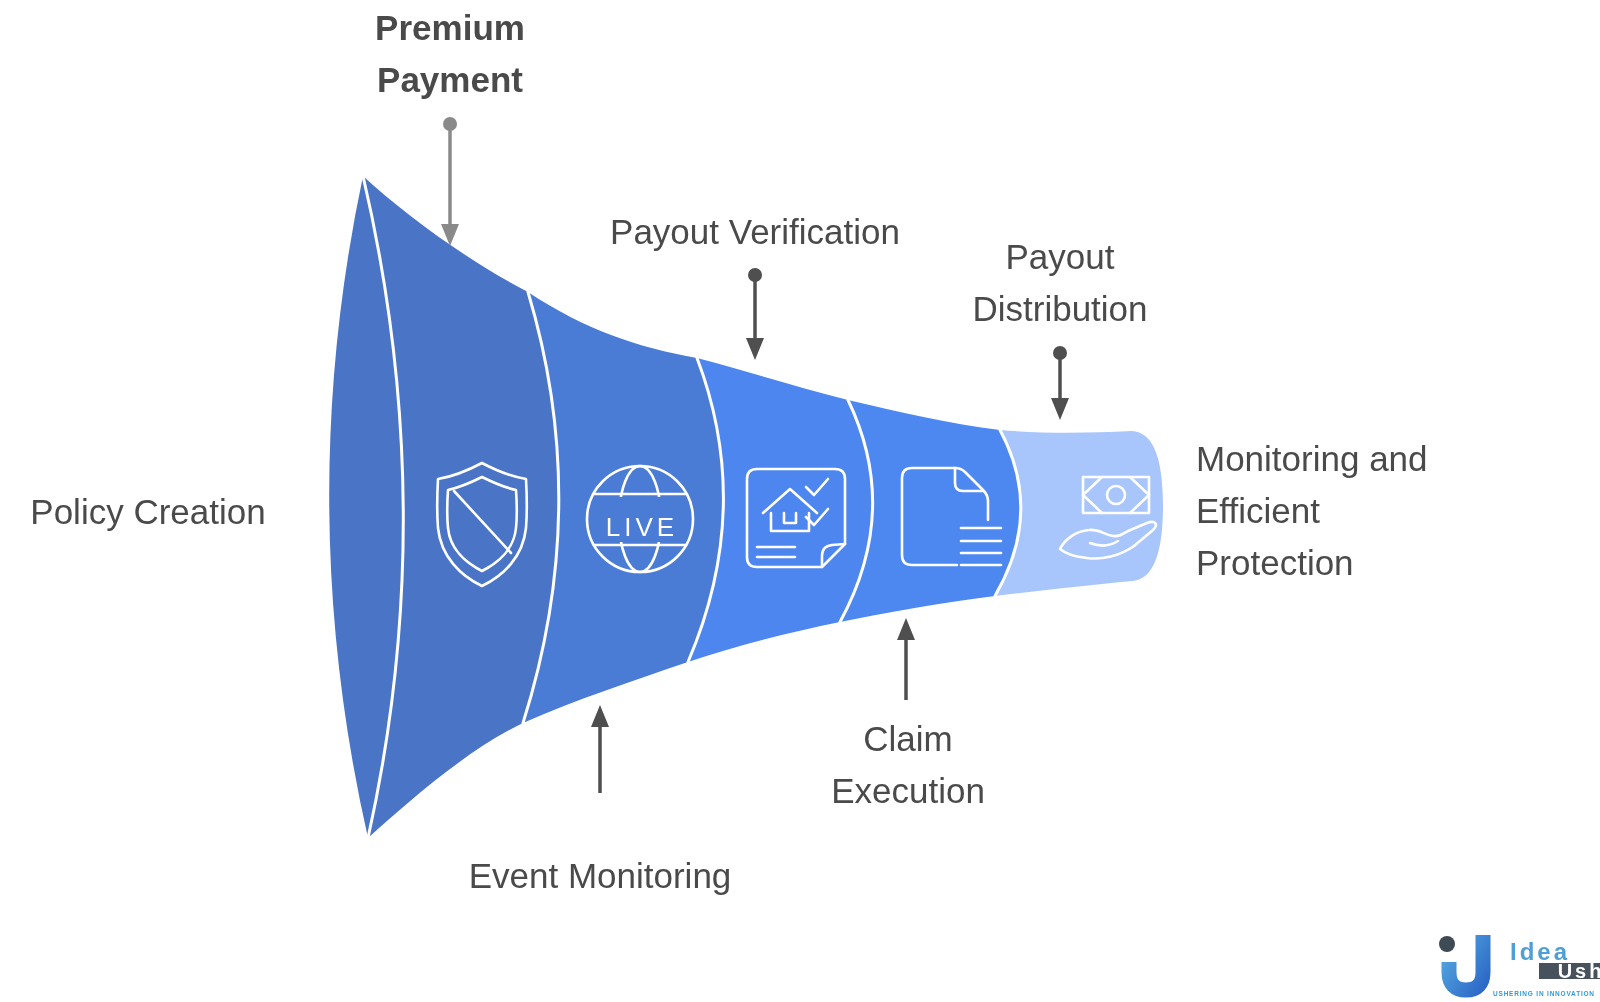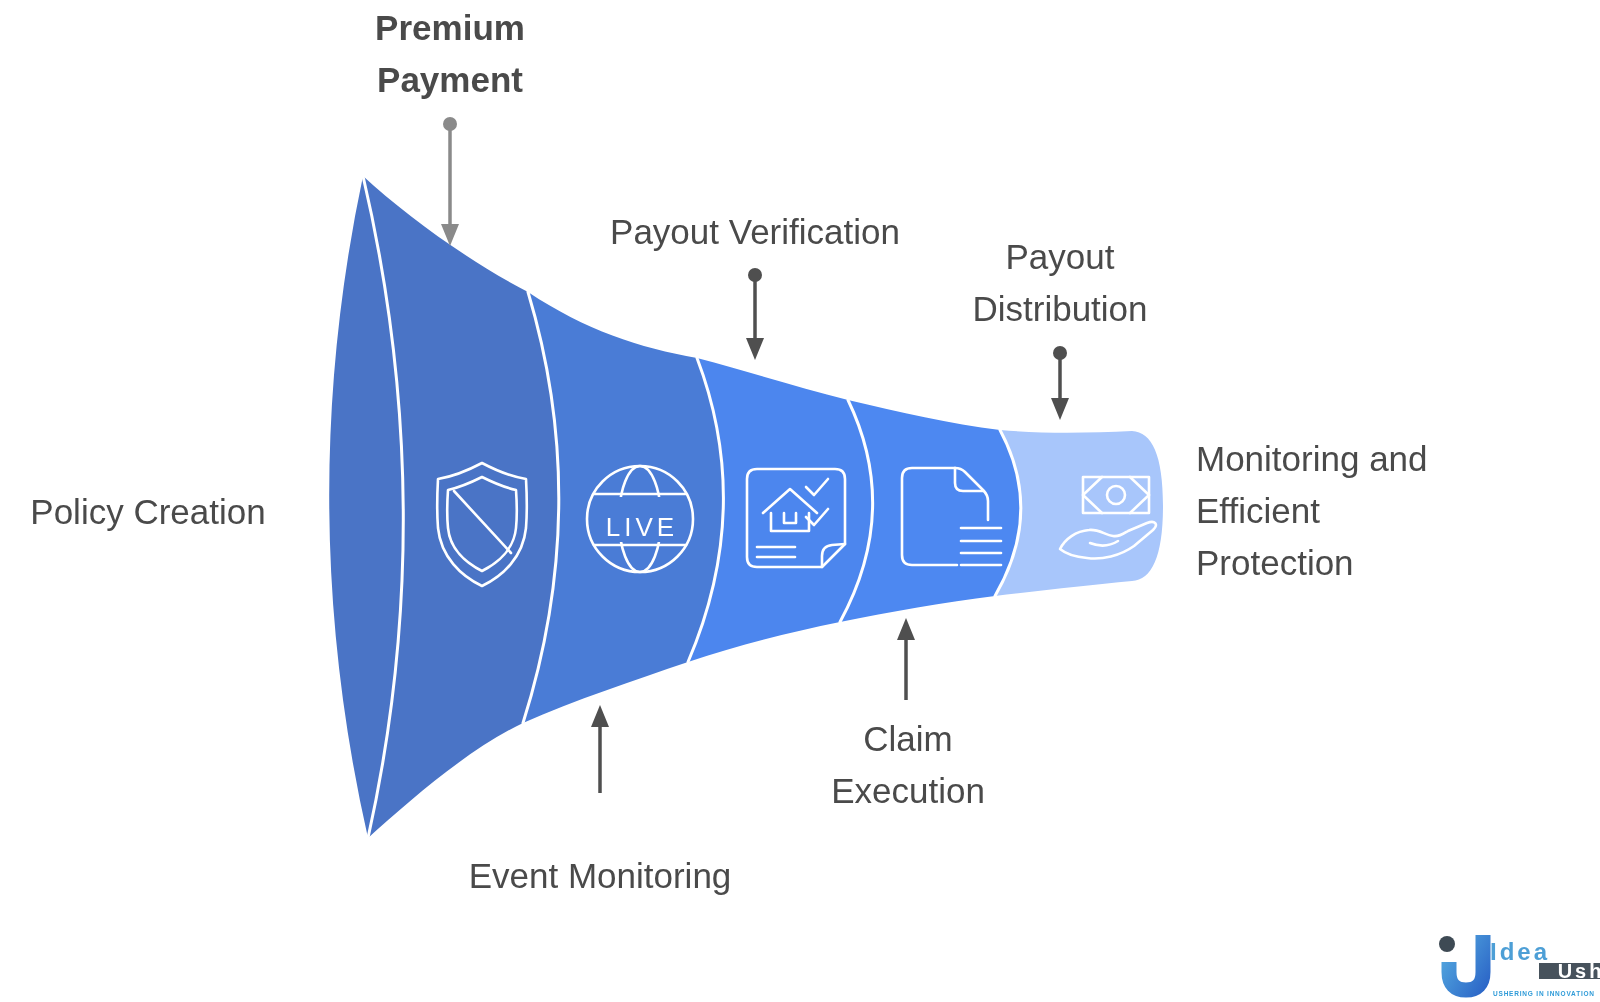--- a/index.html
+++ b/index.html
@@ -16,21 +16,21 @@
   .icon{fill:none;stroke:var(--icon-stroke,#fff);stroke-width:2.6;stroke-linecap:round;stroke-linejoin:round;}
   .cover{fill:var(--seg2);stroke:none;}
   .live-text{fill:var(--icon-stroke,#fff);stroke:none;font:400 26px "Liberation Sans",sans-serif;letter-spacing:4px;}
   .arrow-gray-line{stroke:var(--arrow-gray,#8a8a8a);stroke-width:3.5;}
   .arrow-gray-fill{fill:var(--arrow-gray,#8a8a8a);stroke:none;}
   .arrow-dark-line{stroke:var(--arrow-dark,#4f4f4f);stroke-width:3.5;}
   .arrow-dark-fill{fill:var(--arrow-dark,#4f4f4f);stroke:none;}
   
   #logo{position:absolute;left:1434px;top:912px;width:166px;height:90px;}
   #logo-umark{position:absolute;left:2px;top:16px;}
-  #logo-idea{position:absolute;left:56px;top:26px;font:700 24px "Liberation Sans",sans-serif;
+  #logo-idea{position:absolute;left:76px;top:26px;font:700 24px "Liberation Sans",sans-serif;
              color:var(--logo-idea,#4d9fd6);letter-spacing:3px;}
   #logo-usher-badge{position:absolute;left:57px;top:51px;width:109px;height:16px;background:var(--logo-usher-bg,#47525c);
              display:flex;align-items:center;justify-content:center;margin-left:48px;}
   #logo-usher-badge span{font:700 20px "Liberation Sans",sans-serif;color:var(--logo-usher-text,#fff);letter-spacing:3px;}
   #logo-tagline{position:absolute;left:59px;top:78px;font:700 6.5px "Liberation Sans",sans-serif;
              color:var(--logo-tagline,#2f9bd8);letter-spacing:0.8px;white-space:nowrap;}
 </style>
 </head>
 <body>
 

